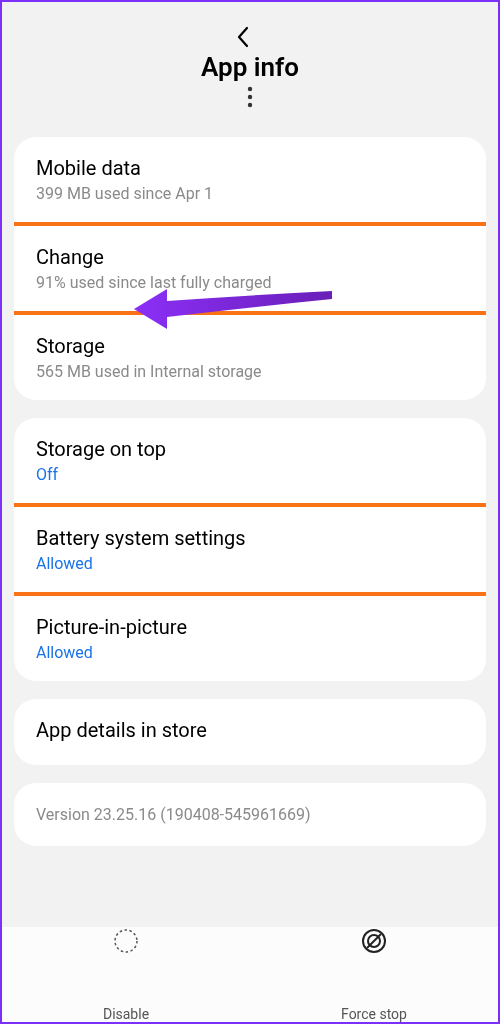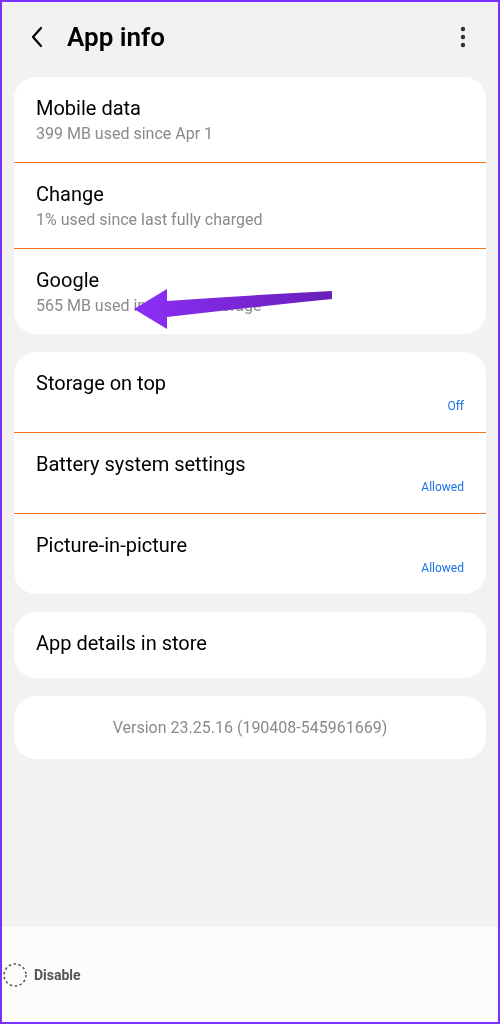--- a/index.html
+++ b/index.html
@@ -13,20 +13,21 @@
       width: 500px;
       height: 1024px;
       border: 2px solid #7b2ff7;
       position: relative;
       overflow: hidden;
     }
     .header {
       display: flex;
       align-items: center;
       padding: 20px 20px 25px 20px;
+      flex-direction: column;
     }
     .back-chevron {
       width: 30px;
       height: 30px;
       display: flex;
       align-items: center;
       justify-content: center;
       margin-right: 15px;
     }
     .header-title {
@@ -44,68 +45,65 @@
     }
     .card {
       background: #fff;
       border-radius: 22px;
       margin: 0 12px 18px 12px;
       padding: 0;
       overflow: hidden;
     }
     .row {
       padding: 19px 22px;
-      border-bottom: 1px solid #f97316;
+      border-bottom: 4px solid #f97316;
     }
     .row:last-child {
       border-bottom: none;
     }
     .row-title {
       font-size: 20px;
       color: #000;
       margin-bottom: 4px;
     }
     .row-sub {
       font-size: 16px;
       color: #8a8a8a;
     }
     .row-sub-blue {
-      font-size: 12px;
+      font-size: 16px;
       color: #1a73e8;
-      text-align: right;
     }
     .version-card {
       background: #fff;
       border-radius: 22px;
       margin: 0 12px 18px 12px;
       padding: 22px 22px;
     }
     .version-text {
       font-size: 16px;
       color: #8a8a8a;
-      text-align: center;
     }
     .bottom-bar {
       position: absolute;
       bottom: 0;
       left: 0;
       right: 0;
       background: #fcfcfc;
       display: flex;
       height: 95px;
       border-top: 1px solid #fcfcfc;
     }
     .bottom-btn {
       flex: 1;
       display: flex;
-      flex-direction: row;
-      align-items: center;
-      justify-content: flex-start;
+      flex-direction: column;
+      align-items: center;
+      justify-content: space-between;
       gap: 6px;
-      font-weight: bold;
     }
     .bottom-icon {
       width: 26px;
       height: 26px;
       display: flex;
       align-items: center;
       justify-content: center;
     }
     .bottom-label {
       font-size: 14px;
@@ -141,24 +139,24 @@
   </div>
 </div>
 
 <div class="card">
   <div class="row">
     <div class="row-title">Mobile data</div>
     <div class="row-sub">399 MB used since Apr 1</div>
   </div>
   <div class="row">
     <div class="row-title">Change</div>
-    <div class="row-sub">1% used since last fully charged</div>
+    <div class="row-sub">91% used since last fully charged</div>
   </div>
   <div class="row storage-row">
-    <div class="row-title">Google</div>
+    <div class="row-title">Storage</div>
     <div class="row-sub">565 MB used in Internal storage</div>
   </div>
 </div>
 
 <svg class="arrow-annotation" width="210" height="60" viewBox="0 0 210 60">
   <defs>
     <linearGradient id="arrowgrad" x1="0%" y1="0%" x2="100%" y2="0%">
       <stop offset="0%" stop-color="#8b2ff7"></stop>
       <stop offset="100%" stop-color="#6a1fb8"></stop>
     </linearGradient>
@@ -193,13 +191,23 @@
 
 <div class="bottom-bar">
   <div class="bottom-btn">
     <div class="bottom-icon">
       <svg width="26" height="26" viewBox="0 0 26 26">
         <circle cx="13" cy="13" r="11" fill="none" stroke="#555" stroke-width="1.5" stroke-dasharray="2.5 2.5"></circle>
       </svg>
     </div>
     <div class="bottom-label">Disable</div>
   </div>
+  <div class="bottom-btn">
+    <div class="bottom-icon">
+      <svg width="26" height="26" viewBox="0 0 26 26">
+        <circle cx="13" cy="13" r="11" fill="none" stroke="#222" stroke-width="2"></circle>
+        <circle cx="13" cy="13" r="6" fill="none" stroke="#222" stroke-width="2"></circle>
+        <line x1="6" y1="20" x2="20" y2="6" stroke="#222" stroke-width="2"></line>
+      </svg>
+    </div>
+    <div class="bottom-label">Force stop</div>
+  </div>
 </div>
 
 </body></html>

